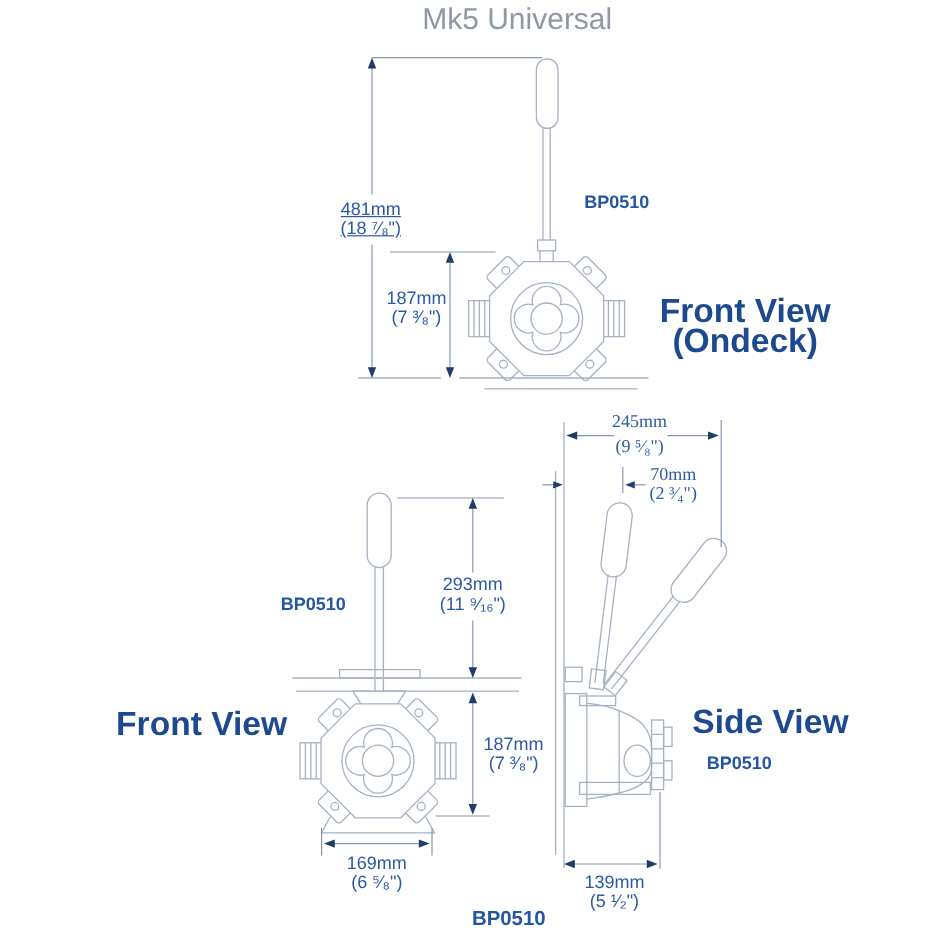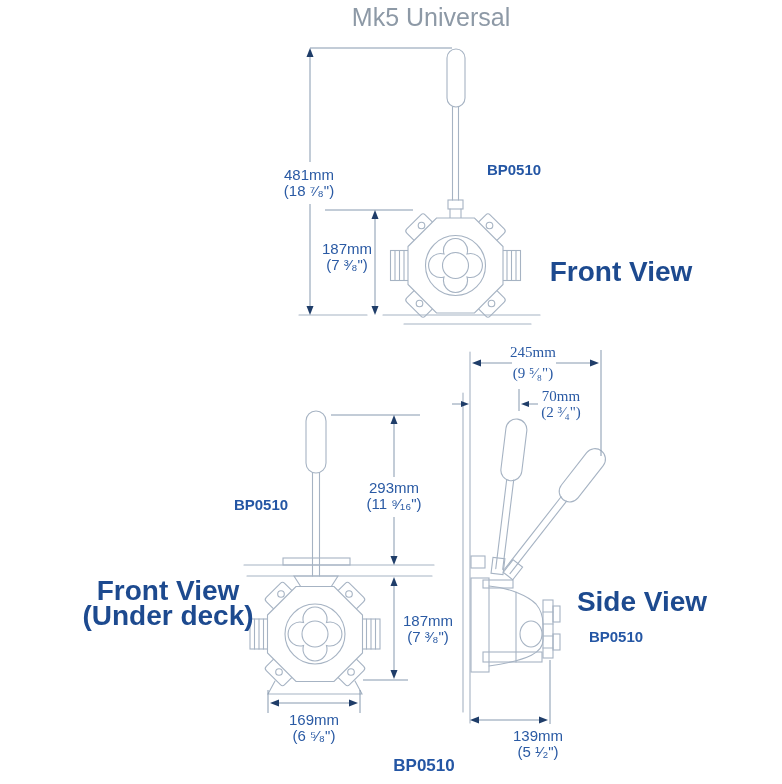--- a/index.html
+++ b/index.html
@@ -174,45 +174,45 @@
         <polygon points="470,720 479,716.5 479,723.5"></polygon>
         <polygon points="548,720 539,716.5 539,723.5"></polygon>
       </g>
     </g>
   </svg>
 
   <div class="t title" style="left:431px; top:17px;">
     <span>Mk5 Universal</span>
   </div>
 
-  <div class="t dimtext" style="left:309px; top:183px;">
+  <div class="t dimtext" style="left:309px; top:183px;text-decoration:underline;">
     <span>481mm</span>
     <span>(18 ⁷⁄₈")</span>
   </div>
   <div class="t dimtext" style="left:347px; top:257px;">
     <span>187mm</span>
     <span>(7 ³⁄₈")</span>
   </div>
   <div class="t partno" style="left:514px; top:169px;">
     <span>BP0510</span>
   </div>
   <div class="t viewlabel" style="left:621px; top:271px;">
     <span>Front View</span>
+    <span>(Ondeck)</span>
   </div>
 
   <div class="t dimtext" style="left:394px; top:496px;">
     <span>293mm</span>
     <span>(11 ⁹⁄₁₆")</span>
   </div>
   <div class="t partno" style="left:261px; top:504px;">
     <span>BP0510</span>
   </div>
   <div class="t viewlabel" style="left:168px; top:603px;">
     <span>Front View</span>
-    <span>(Under deck)</span>
   </div>
   <div class="t dimtext" style="left:428px; top:629px;">
     <span>187mm</span>
     <span>(7 ³⁄₈")</span>
   </div>
   <div class="t dimtext" style="left:314px; top:728px;">
     <span>169mm</span>
     <span>(6 ⁵⁄₈")</span>
   </div>
 
@@ -223,21 +223,21 @@
   <div class="t dimtext" style="left:561px; top:404px;font-family:Liberation Serif, serif;">
     <span>70mm</span>
     <span>(2 ³⁄₄")</span>
   </div>
   <div class="t viewlabel" style="left:642px; top:590px;margin-top:11px;">
     <span>Side View</span>
   </div>
   <div class="t partno" style="left:616px; top:636px;">
     <span>BP0510</span>
   </div>
-  <div class="t dimtext" style="left:512px; top:744px;margin-left:26px;">
+  <div class="t dimtext" style="left:512px; top:744px;">
     <span>139mm</span>
     <span>(5 ¹⁄₂")</span>
   </div>
 
   <div class="t partno footerpn" style="left:424px; top:766px;">
     <span>BP0510</span>
   </div>
 
 </div>
 

